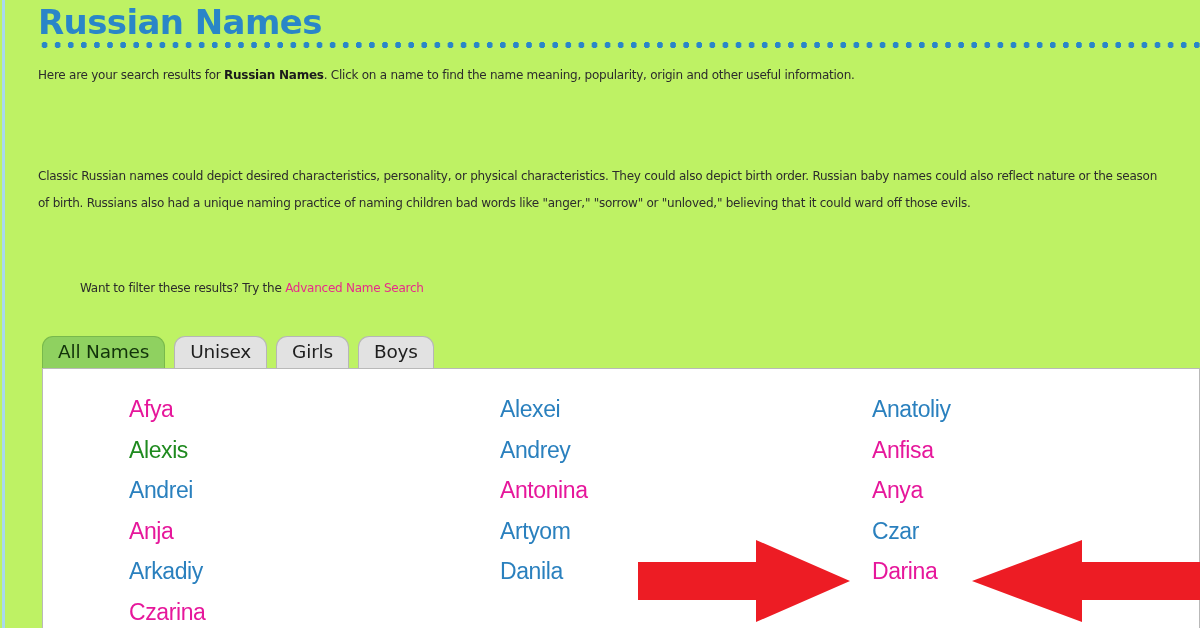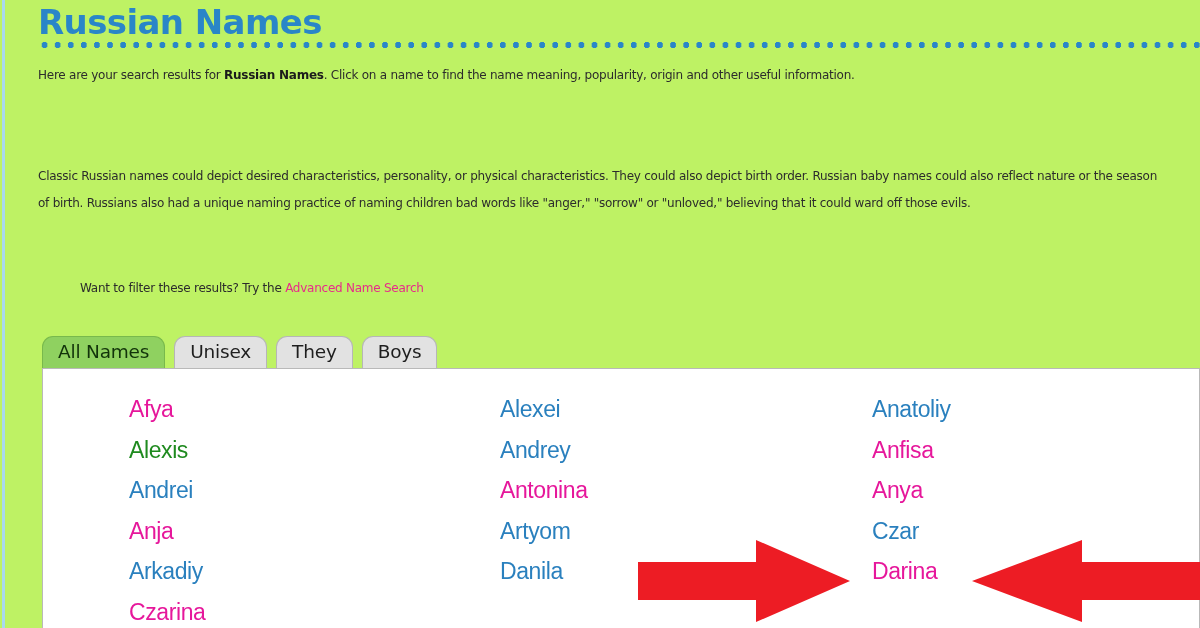--- a/index.html
+++ b/index.html
@@ -185,21 +185,21 @@
 
     <p id="para-about" class="para">Classic Russian names could depict desired characteristics, personality, or physical characteristics. They could also depict birth order. Russian baby names could also reflect nature or the season of birth. Russians also had a unique naming practice of naming children bad words like "anger," "sorrow" or "unloved," believing that it could ward off those evils.</p>
 
     <p id="para-filter" class="para">
       <span>Want to filter these results? Try the </span><a class="pink-link" href="#">Advanced Name Search</a>
     </p>
 
     <div id="tabs">
       <div class="tab active">All Names</div>
       <div class="tab">Unisex</div>
-      <div class="tab">They</div>
+      <div class="tab">Girls</div>
       <div class="tab">Boys</div>
     </div>
 
     <div id="names-panel">
       <div id="names-columns">
 
         <div class="name-col">
           <a class="name-link girl" href="#">Afya</a>
           <a class="name-link unisex" href="#">Alexis</a>
           <a class="name-link boy" href="#">Andrei</a>

